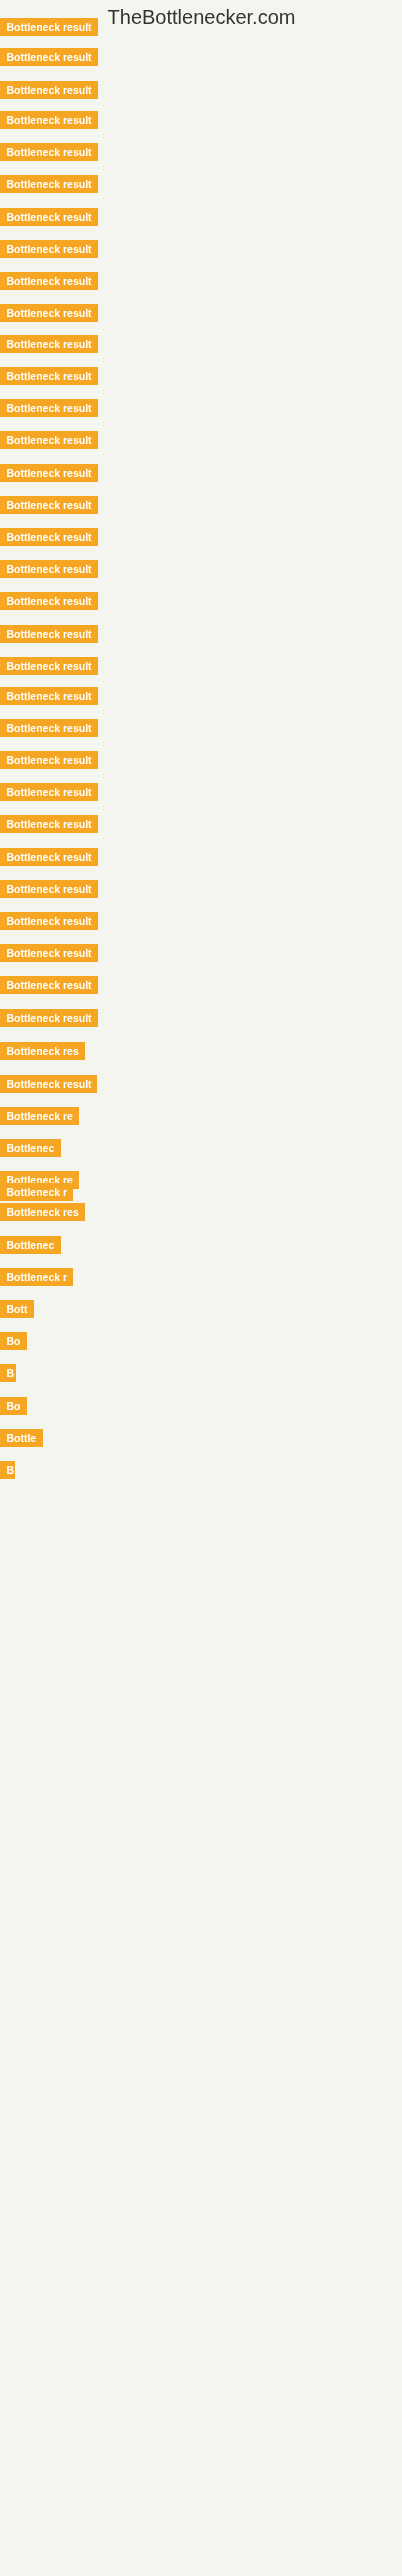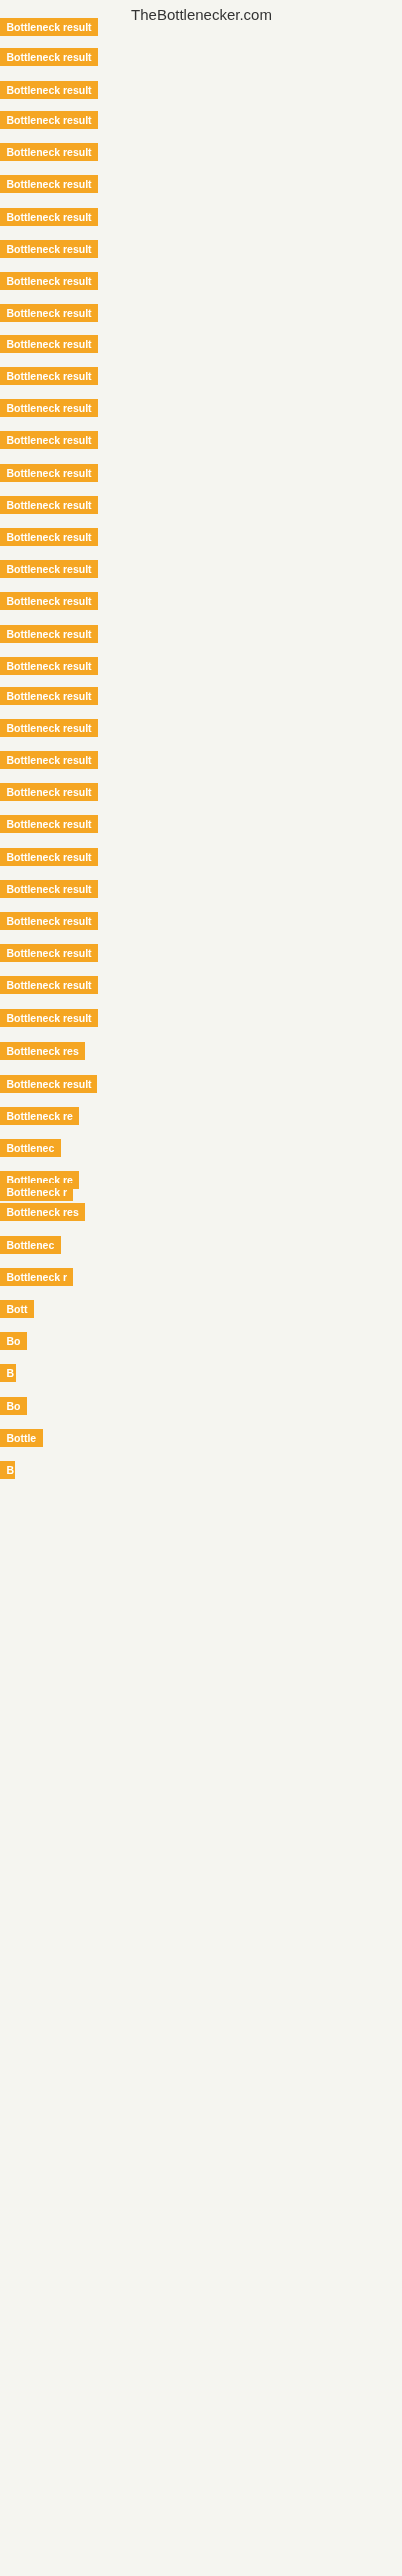--- a/index.html
+++ b/index.html
@@ -9,21 +9,21 @@
     }
     body {
       width: 403px;
       min-height: 2576px;
       background-color: #f5f5f0;
       font-family: Arial, sans-serif;
       position: relative;
     }
     .site-title {
       text-align: center;
-      font-size: 15px;
+      font-size: 20px;
       color: #333;
       padding: 6.4px 0;
       font-weight: normal;
     }
     .bottleneck-item {
       position: absolute;
       left: 0;
     }
     .bottleneck-label {
       background-color: #f5a623;

